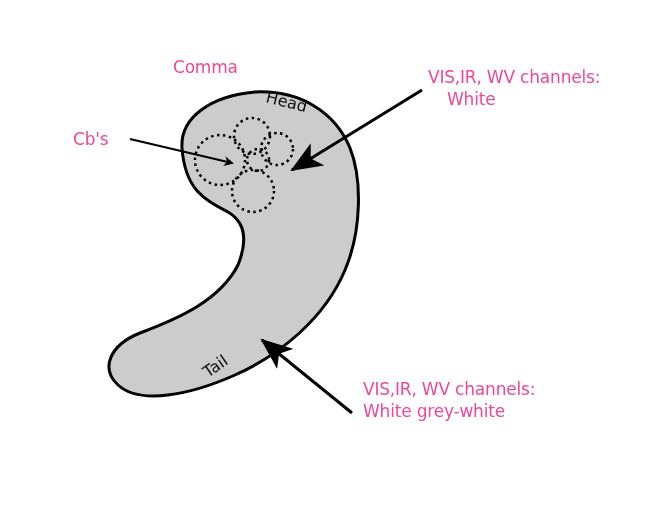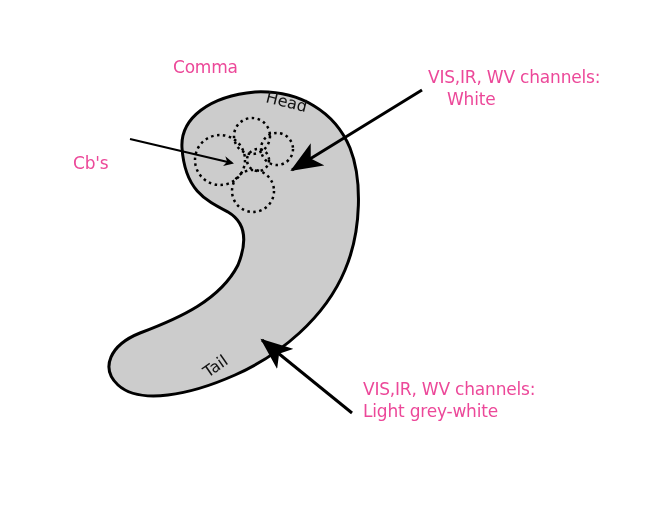--- a/index.html
+++ b/index.html
@@ -44,20 +44,20 @@
     <line x1="130" y1="139" x2="232" y2="163" stroke="#000" stroke-width="2" marker-end="url(#arrowhead)"></line>
     <line x1="422" y1="90" x2="292" y2="170" stroke="#000" stroke-width="3" marker-end="url(#arrowhead-big)"></line>
     <line x1="352" y1="413" x2="262" y2="340" stroke="#000" stroke-width="3" marker-end="url(#arrowhead-big)"></line>
 
     <text class="svgtext" x="265" y="102" transform="rotate(14 265 102)">Head</text>
     <text class="svgtext" x="208" y="378" transform="rotate(-35 208 378)">Tail</text>
   </svg>
 
   <div class="lbl" style="left:173px; top:56px;">Comma</div>
 
-  <div class="lbl" style="left:73px; top:152px;">Cb's</div>
+  <div class="lbl" style="left:73px; top:128px;">Cb's</div>
 
   <div class="lbl" style="left:428px; top:66px;">VIS,IR, WV channels:</div>
   <div class="lbl" style="left:428px; top:88px;margin-left:19px;">White</div>
 
   <div class="lbl" style="left:363px; top:378px;">VIS,IR, WV channels:</div>
-  <div class="lbl" style="left:363px; top:400px;">Light grey-white</div>
+  <div class="lbl" style="left:363px; top:400px;">White grey-white</div>
 </div>
 
 </body></html>

